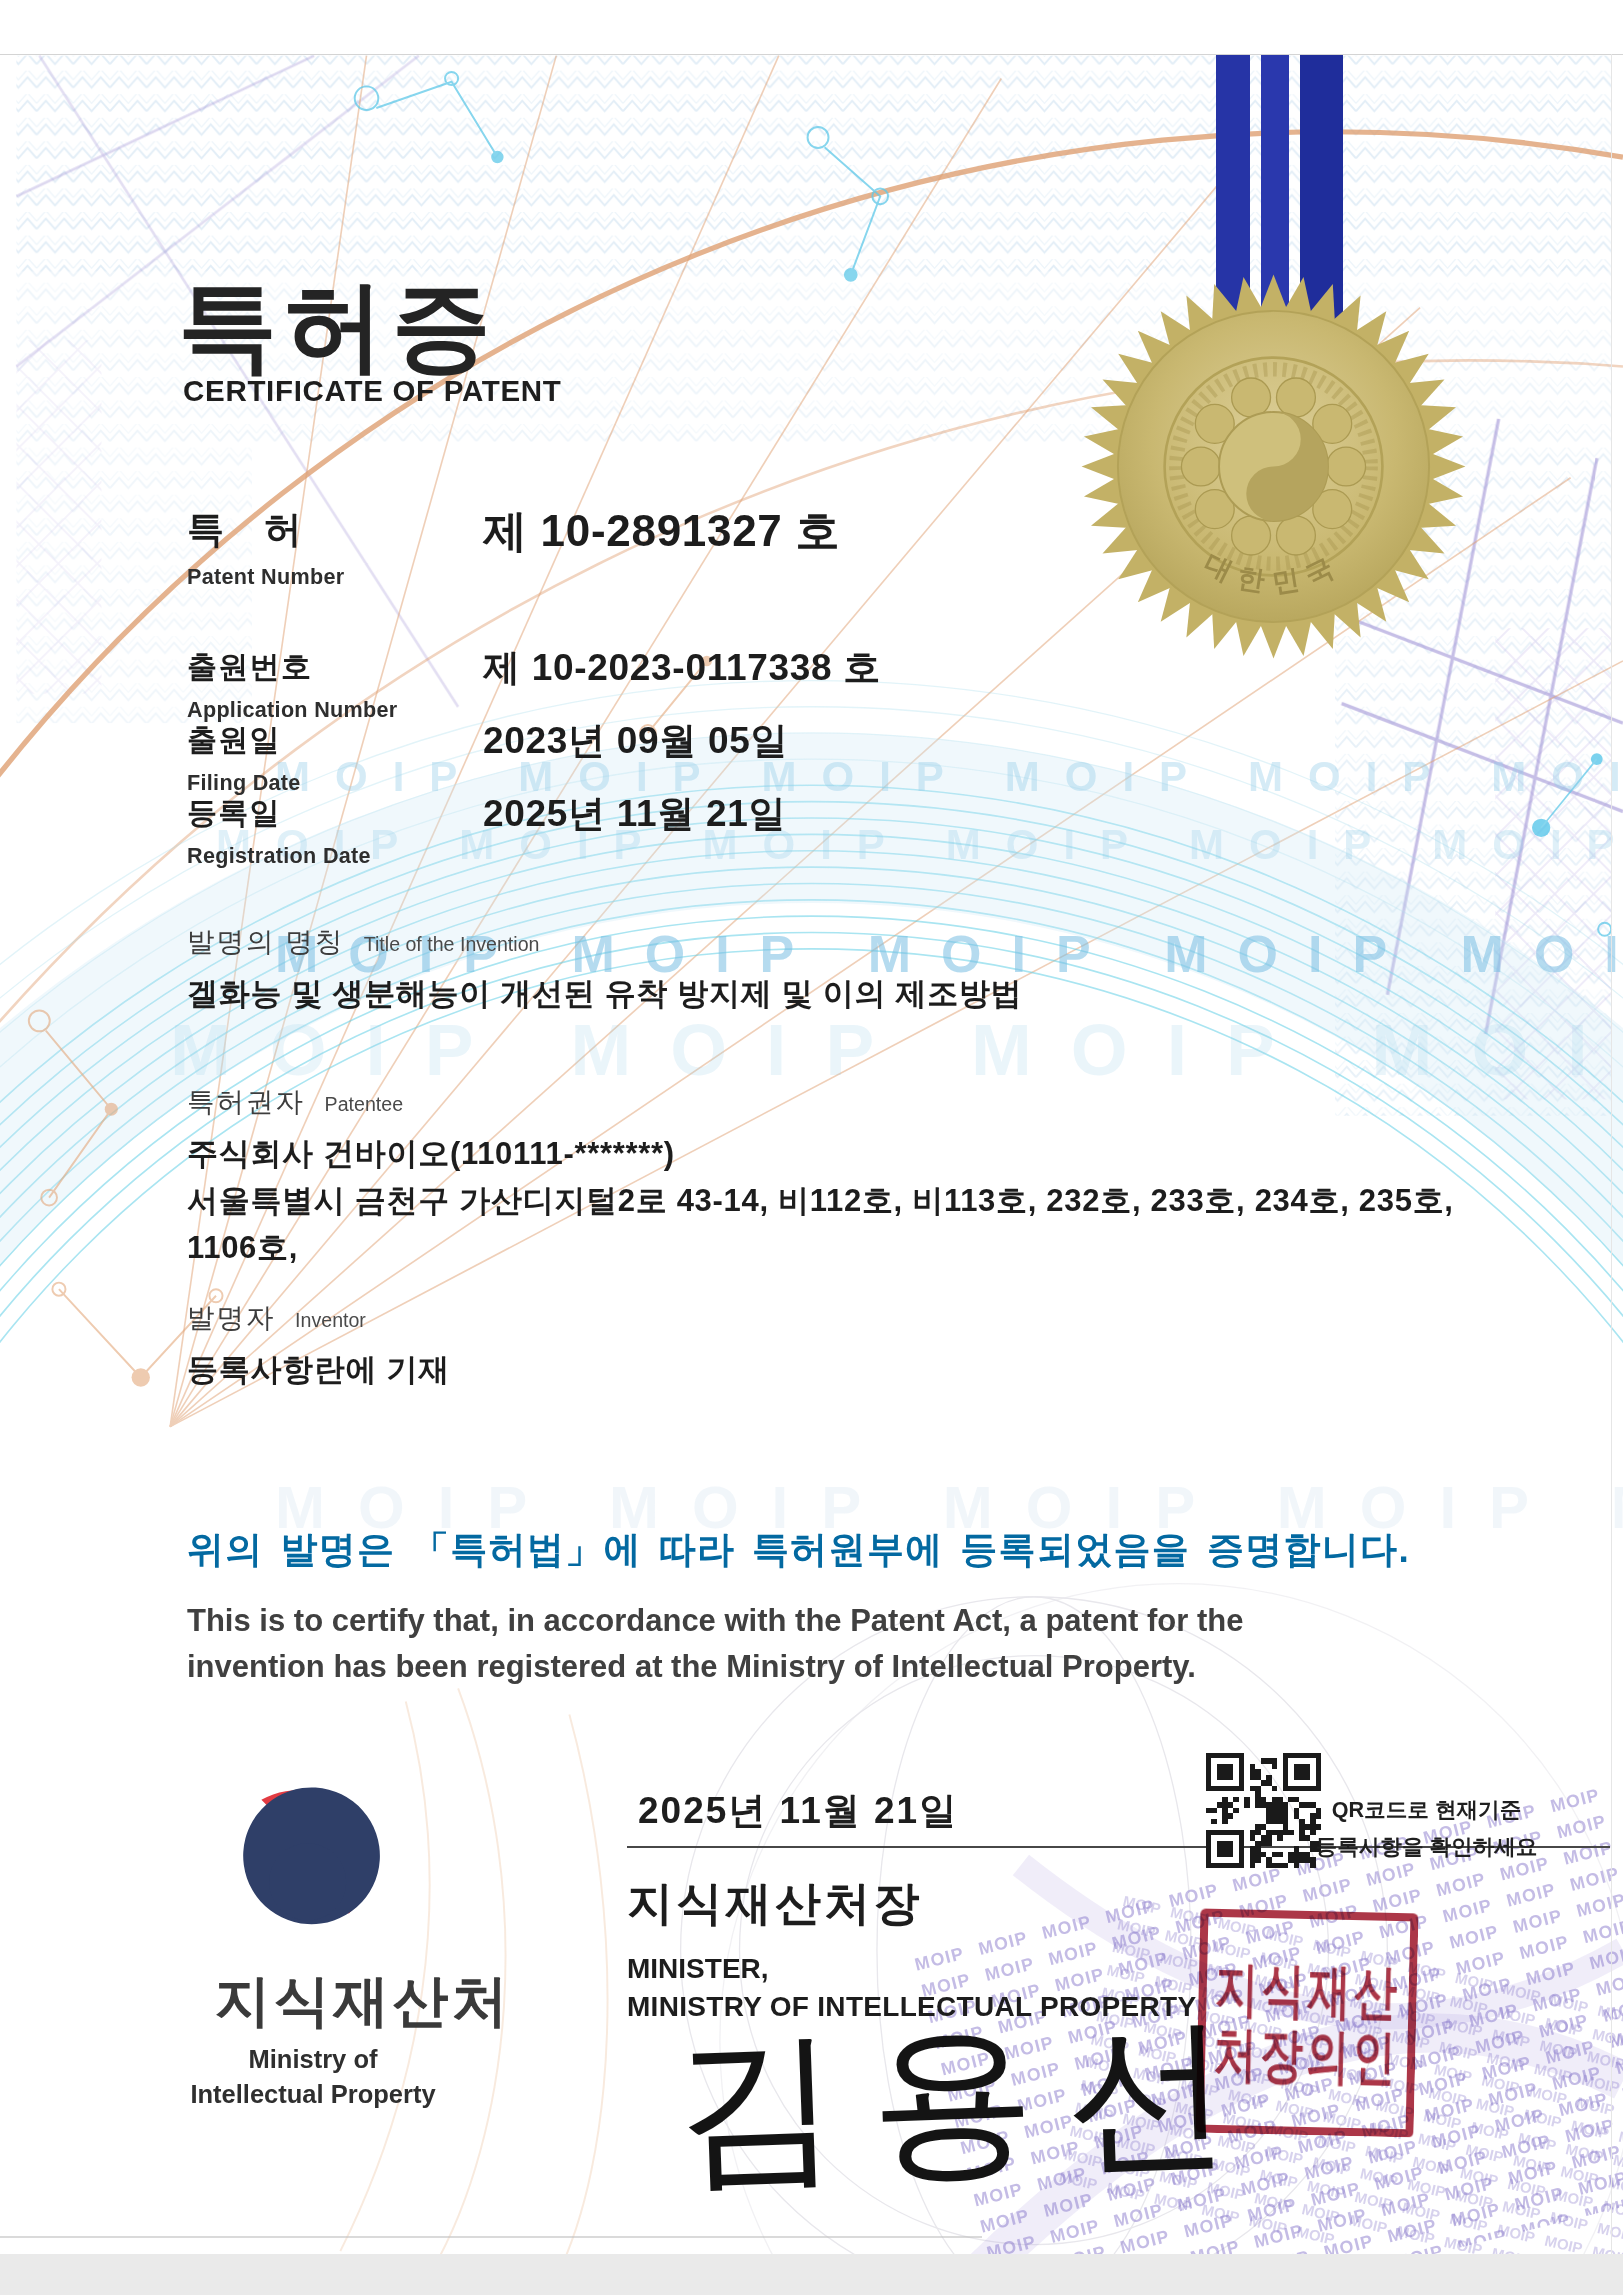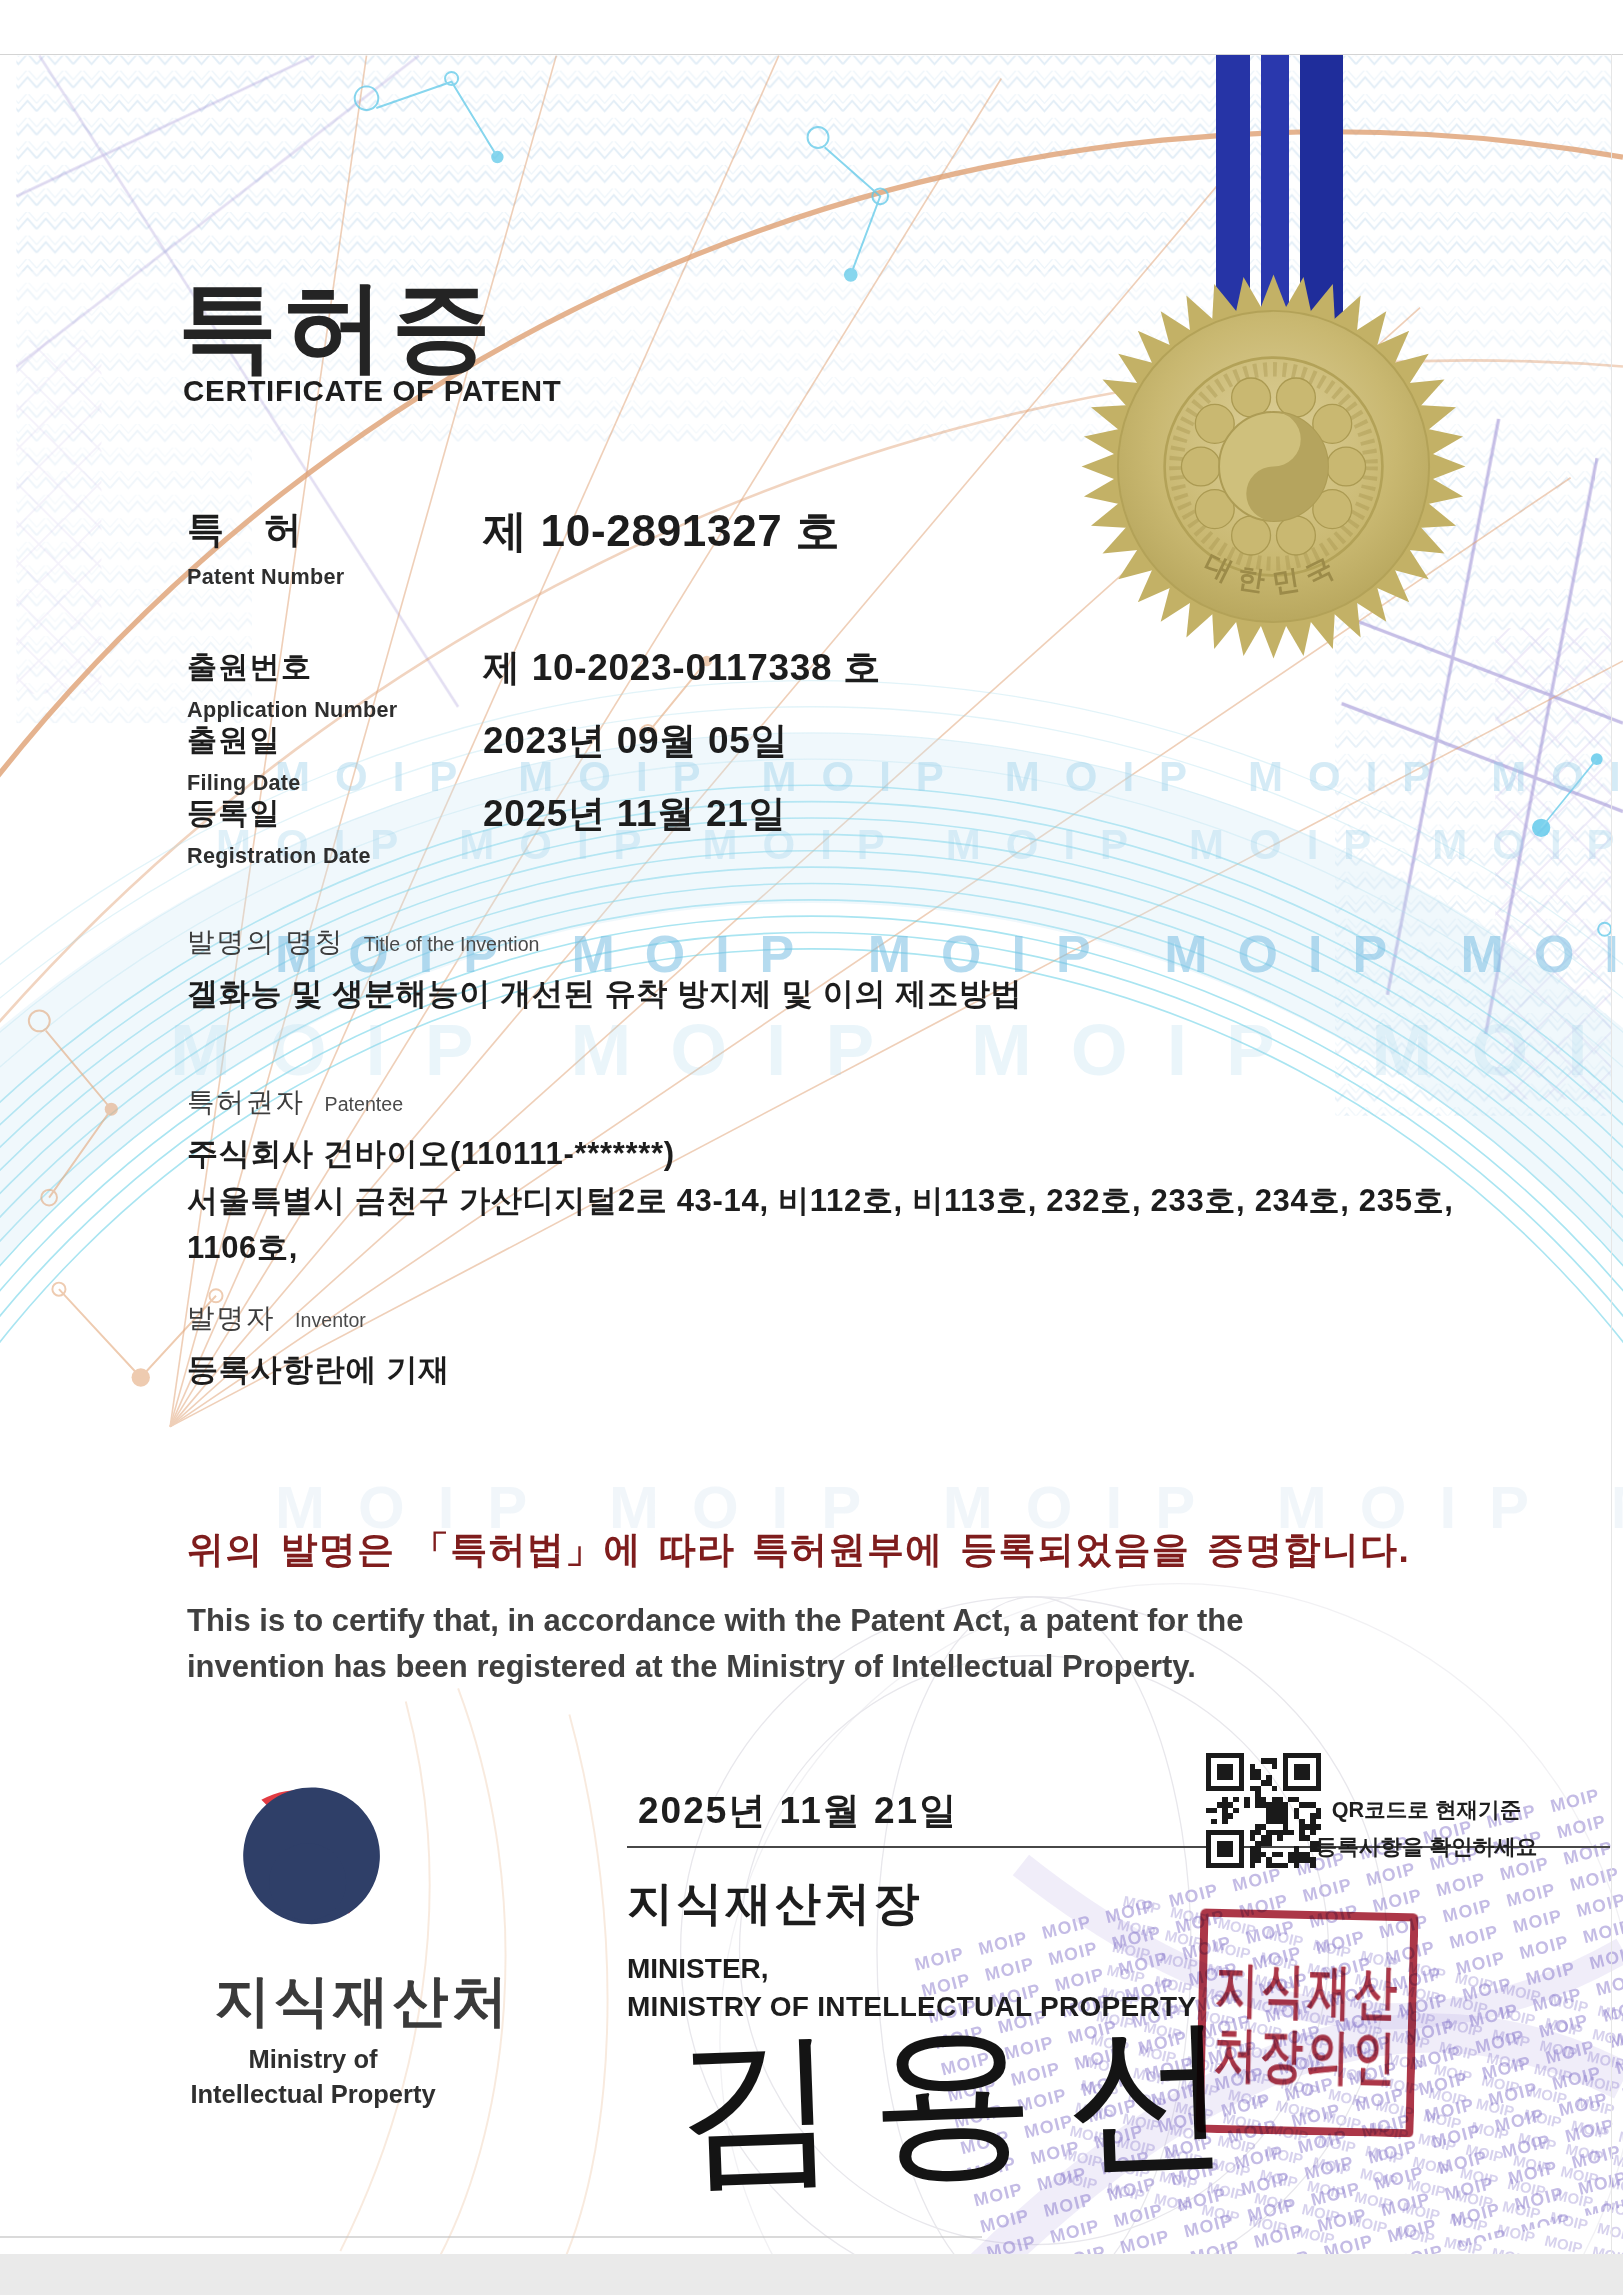--- a/index.html
+++ b/index.html
@@ -50,21 +50,21 @@
 
   
   .section{position:absolute;left:187px;}
   .sec-label{display:flex;align-items:baseline;gap:19.6px;}
   .sec-label .ko{font-size:27.5px;font-weight:500;color:#3d3d3d;letter-spacing:2px;}
   .sec-label .en{font-size:19.6px;font-weight:500;color:#4a4a4a;}
   .sec-val{margin-top:10px;font-size:31px;font-weight:800;line-height:47px;letter-spacing:0.7px;max-width:1296px;}
   #s1{top:924px;} #s2{top:1084px;} #s3{top:1300px;}
 
   
-  #stmt-ko{left:187px;top:1525px;font-size:37px;font-weight:800;letter-spacing:1.3px;word-spacing:5.2px;width:1335px;color:#7f1d1d;}
+  #stmt-ko{left:187px;top:1525px;font-size:37px;font-weight:800;letter-spacing:1.3px;word-spacing:5.2px;width:1335px;color:#0369a1;}
   #stmt-en{left:187px;top:1598px;font-size:31px;font-weight:700;line-height:46px;width:1309px;color:#404040;}
 
   
   #issue-date{left:638px;top:1786px;font-size:37px;font-weight:600;letter-spacing:2px;color:#1e1e1e;}
   #rule{left:627px;top:1846px;width:983px;height:2px;background:#474747;}
   #qr{left:1206px;top:1753px;}
   #qr-cap{left:1299px;top:1791px;width:255px;text-align:center;font-size:21.6px;font-weight:700;line-height:37px;color:#1f1f1f;}
   #signer-ko{left:627px;top:1873px;font-size:46px;font-weight:800;letter-spacing:3.3px;}
   #min1{left:627px;top:1953px;font-size:28px;font-weight:800;}
   #min2{left:627px;top:1991px;font-size:28px;font-weight:800;letter-spacing:0.3px;}

